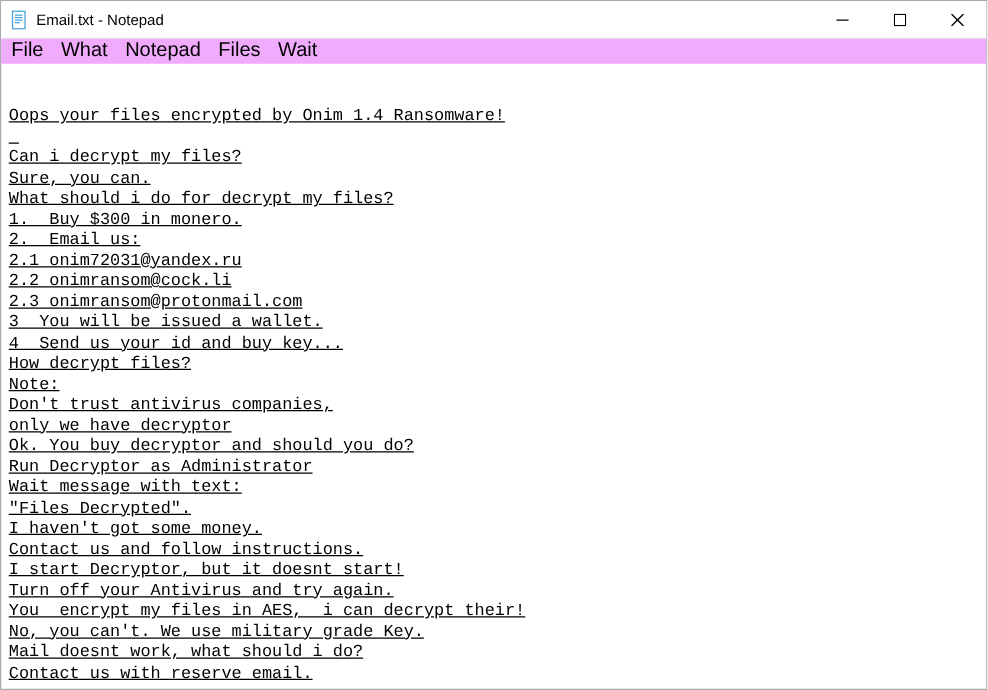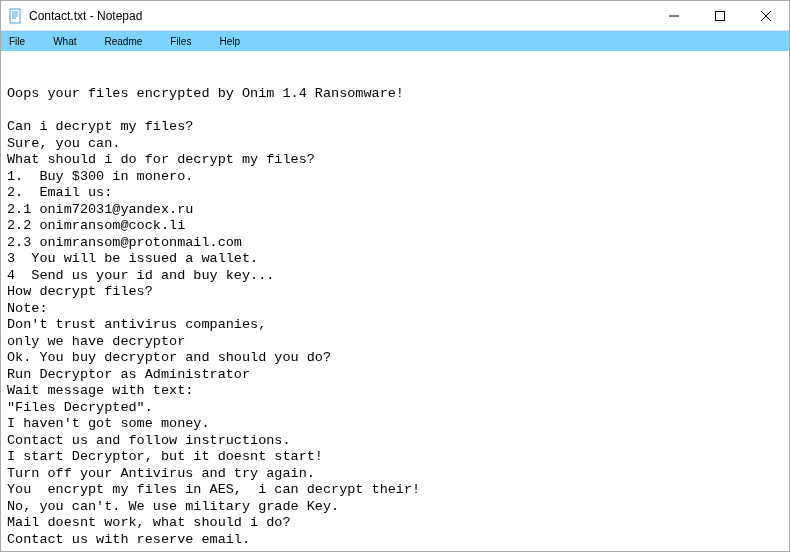--- a/index.html
+++ b/index.html
@@ -50,57 +50,57 @@
       align-items: center;
       justify-content: center;
       color: #000;
       font-size: 10px;
     }
     .menubar {
       height: 20px;
       display: flex;
       align-items: center;
       padding: 0 2px;
-      background: #7dd3fc;
-      font-size: 10px;
+      background: #f0abfc;
+      font-size: 16px;
       color: #000;
-      gap: 16px;
+      gap: 2px;
     }
     .menubar-item {
       padding: 1px 6px;
     }
     .content {
       flex: 1;
       padding: 2px 6px;
       font-family: Consolas, "Courier New", monospace;
       font-size: 13.5px;
       line-height: 16.5px;
       color: #000;
       white-space: pre;
       overflow: hidden;
       position: relative;
     }
-    .content .line { white-space: pre; }
+    .content .line { white-space: pre; text-decoration: underline; }
   </style>
 </head>
 <body>
 
 <div class="window">
 
   <div class="titlebar">
     <span class="titlebar-icon">
       <svg width="16" height="16" viewBox="0 0 16 16">
         <rect x="3" y="1" width="10" height="14" fill="#fff" stroke="#4aa3df" stroke-width="1"></rect>
         <line x1="5" y1="4" x2="11" y2="4" stroke="#4aa3df" stroke-width="1"></line>
         <line x1="5" y1="6" x2="11" y2="6" stroke="#4aa3df" stroke-width="1"></line>
         <line x1="5" y1="8" x2="11" y2="8" stroke="#4aa3df" stroke-width="1"></line>
         <line x1="5" y1="10" x2="9" y2="10" stroke="#4aa3df" stroke-width="1"></line>
       </svg>
     </span>
-    <span class="titlebar-title">Contact.txt - Notepad</span>
+    <span class="titlebar-title">Email.txt - Notepad</span>
     <div class="titlebar-controls">
       <div class="titlebar-btn">
         <svg width="10" height="10" viewBox="0 0 10 10">
             <line x1="0" y1="5" x2="10" y2="5" stroke="#000" stroke-width="1"></line>
           </svg>
       </div>
       <div class="titlebar-btn">
         <svg width="10" height="10" viewBox="0 0 10 10">
             <rect x="0.5" y="0.5" width="9" height="9" fill="none" stroke="#000" stroke-width="1"></rect>
           </svg>
@@ -110,21 +110,21 @@
             <line x1="0" y1="0" x2="10" y2="10" stroke="#000" stroke-width="1"></line>
             <line x1="10" y1="0" x2="0" y2="10" stroke="#000" stroke-width="1"></line>
           </svg>
       </div>
     </div>
   </div>
 
   <div class="menubar">
     <span class="menubar-item">File</span>
     <span class="menubar-item">What</span>
-    <span class="menubar-item">Readme</span>
+    <span class="menubar-item">Notepad</span>
     <span class="menubar-item">Files</span>
-    <span class="menubar-item">Help</span>
+    <span class="menubar-item">Wait</span>
   </div>
 
   <div class="content" id="text-content">
   <div class="line">Oops your files encrypted by Onim 1.4 Ransomware!</div><div class="line">&nbsp;</div><div class="line">Can i decrypt my files?</div><div class="line">Sure, you can.</div><div class="line">What should i do for decrypt my files?</div><div class="line">1.  Buy $300 in monero.</div><div class="line">2.  Email us:</div><div class="line">2.1 onim72031@yandex.ru</div><div class="line">2.2 onimransom@cock.li</div><div class="line">2.3 onimransom@protonmail.com</div><div class="line">3  You will be issued a wallet.</div><div class="line">4  Send us your id and buy key...</div><div class="line">How decrypt files?</div><div class="line">Note:</div><div class="line">Don't trust antivirus companies,</div><div class="line">only we have decryptor</div><div class="line">Ok. You buy decryptor and should you do?</div><div class="line">Run Decryptor as Administrator</div><div class="line">Wait message with text:</div><div class="line">"Files Decrypted".</div><div class="line">I haven't got some money.</div><div class="line">Contact us and follow instructions.</div><div class="line">I start Decryptor, but it doesnt start!</div><div class="line">Turn off your Antivirus and try again.</div><div class="line">You  encrypt my files in AES,  i can decrypt their!</div><div class="line">No, you can't. We use military grade Key.</div><div class="line">Mail doesnt work, what should i do?</div><div class="line">Contact us with reserve email.</div><div class="line">--------------------------------------------------</div></div>
 
 </div>
 
 </body></html>

